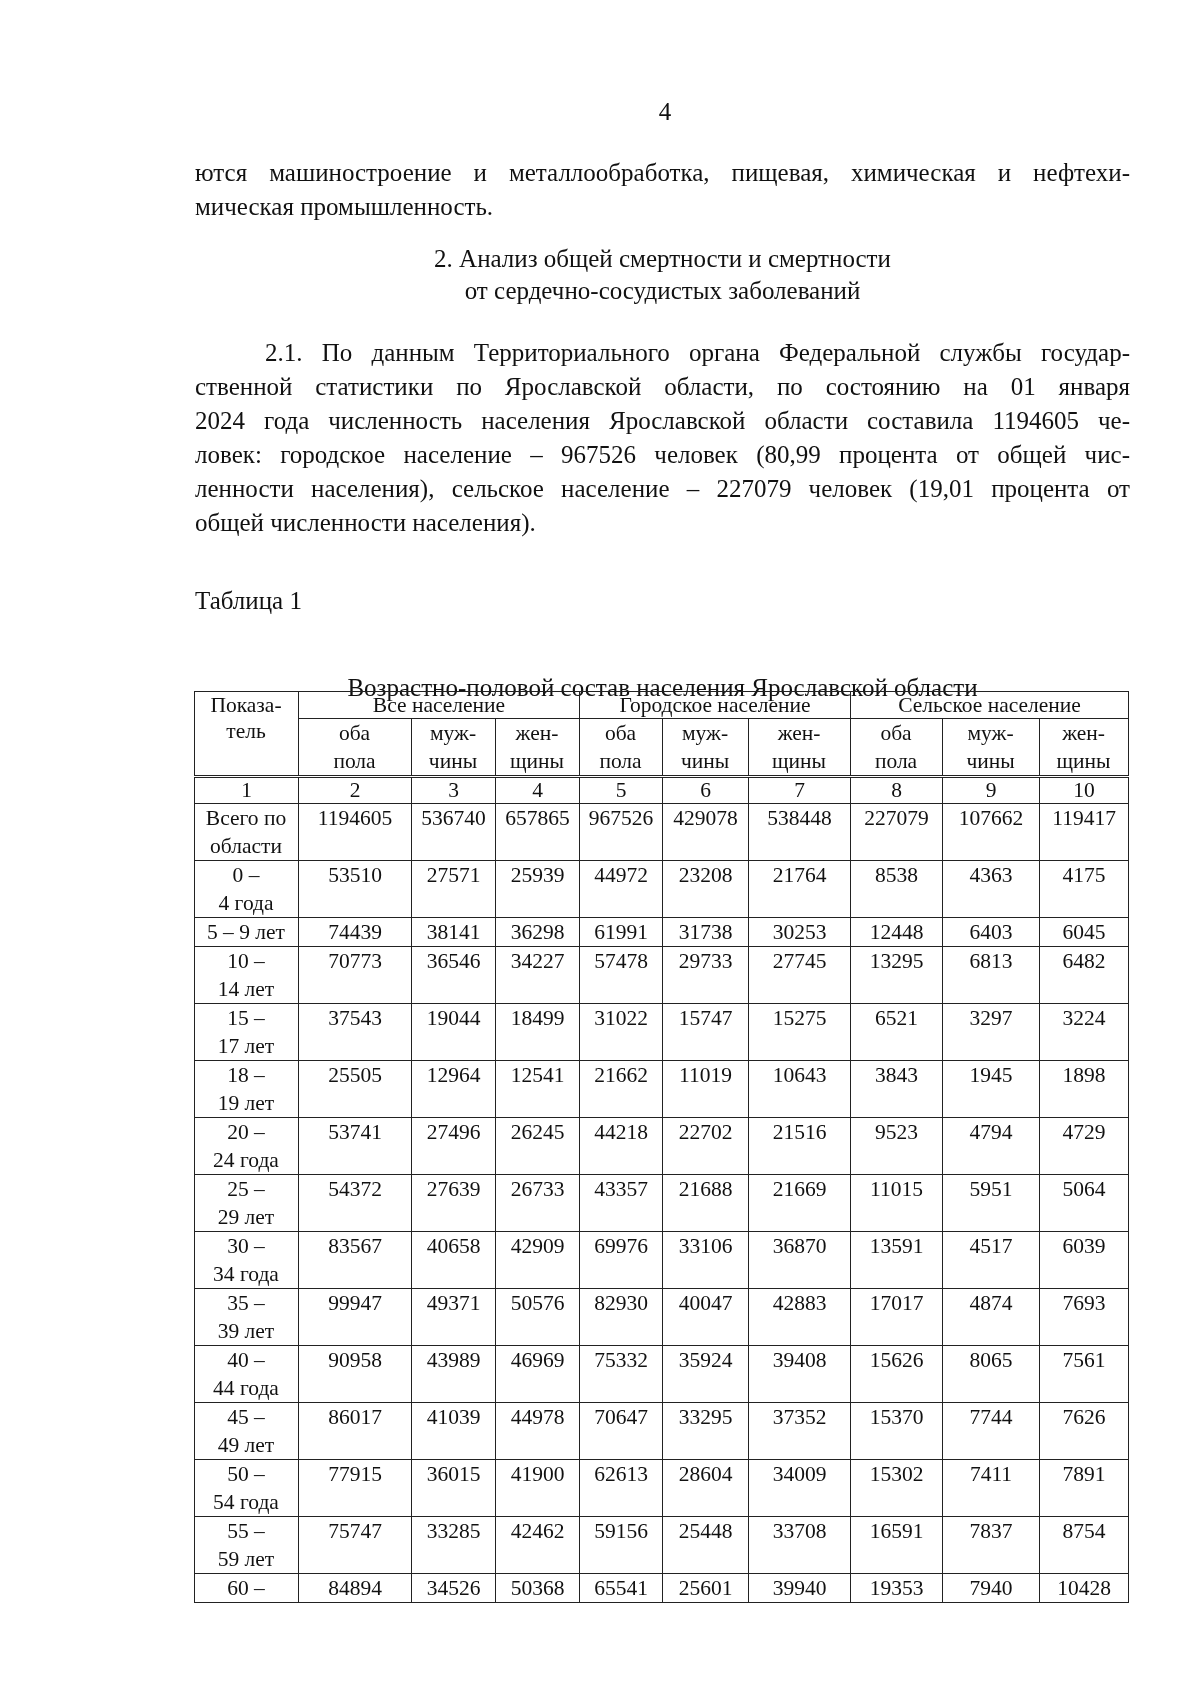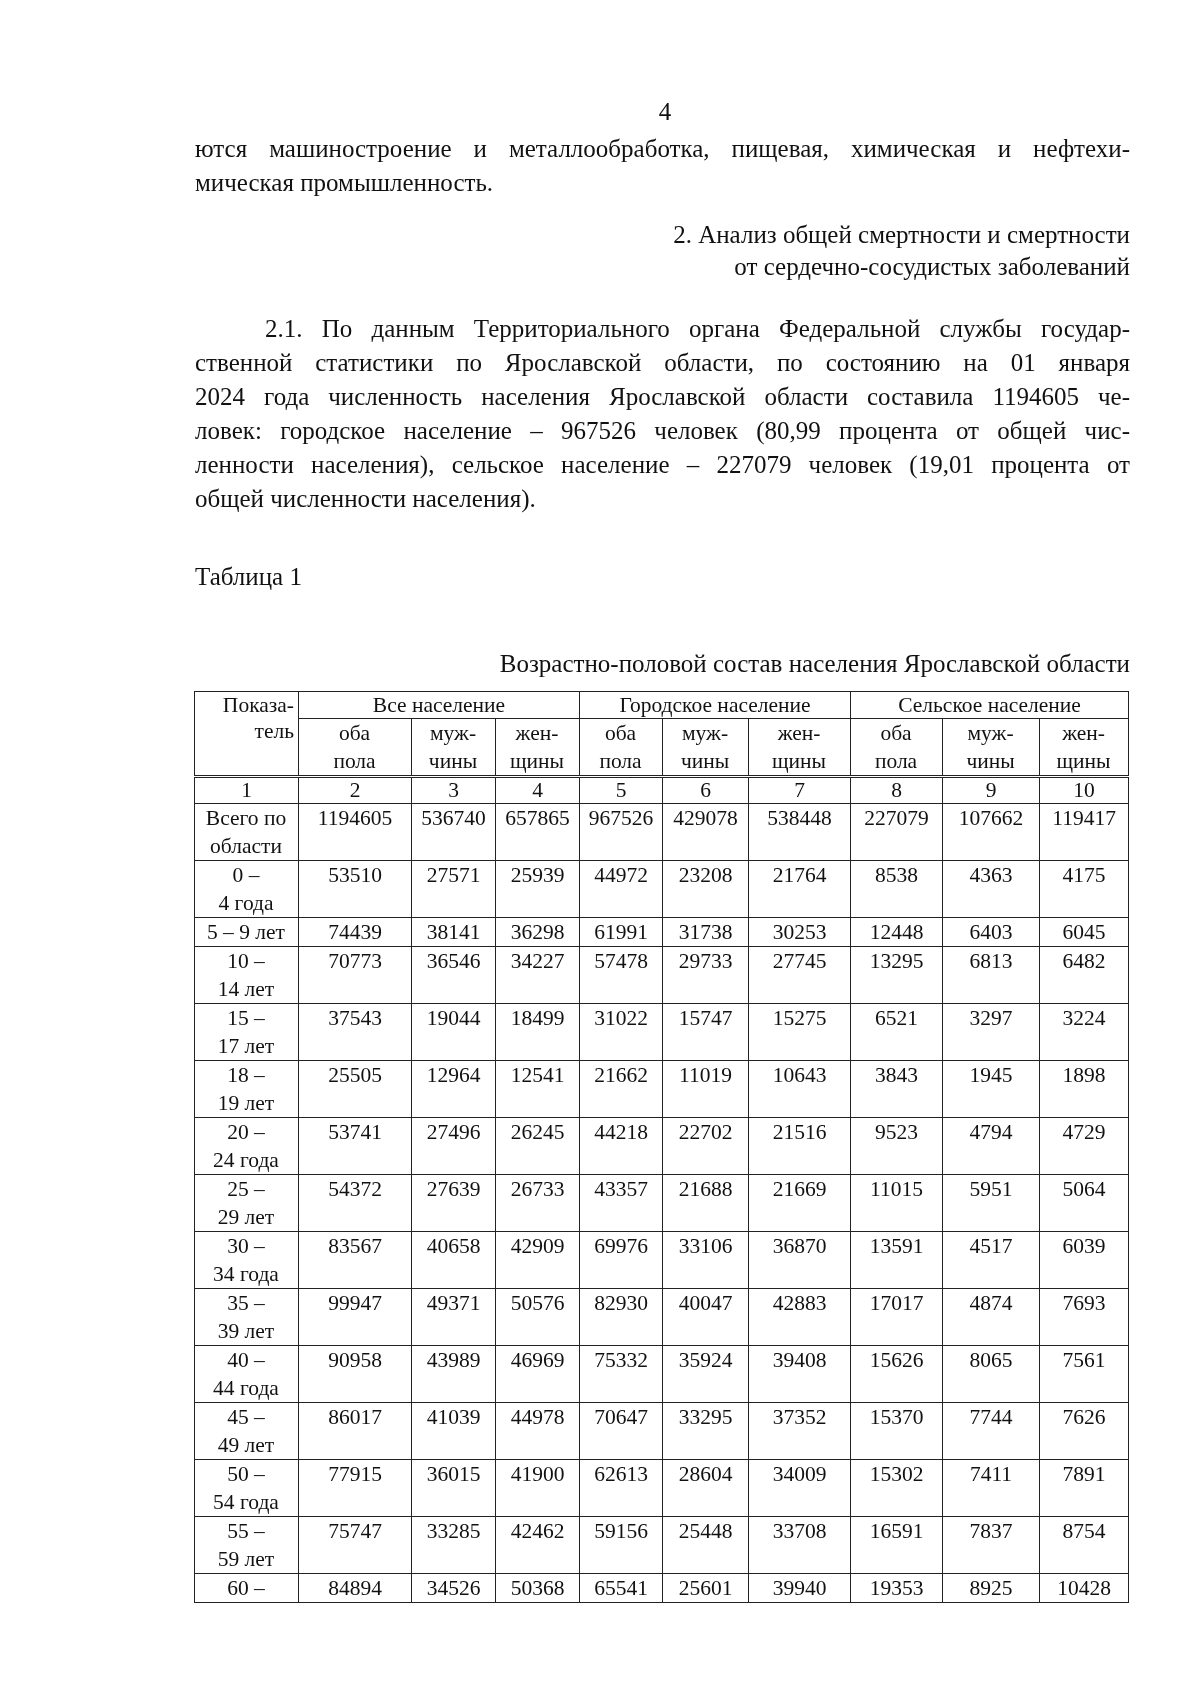--- a/index.html
+++ b/index.html
@@ -1,22 +1,22 @@
 <!DOCTYPE html>
 <html><head>
 <meta charset="utf-8">
 <style>
   html, body { margin: 0; padding: 0; background: #ffffff; }
   body { width: 1200px; height: 1697px; position: relative; overflow: hidden;
          font-family: "Liberation Serif", "DejaVu Serif", serif; color: #111; }
   .abs { position: absolute; }
   .page-num { left: 0; width: 1330px; top: 98px; text-align: center; font-size: 25px; }
-  .line { position: absolute; left: 195px; width: 935px; font-size: 25px; line-height: 34px; white-space: nowrap; }
+  .line { position: absolute; left: 195px; width: 935px; font-size: 25px; line-height: 34px; white-space: nowrap; margin-top: 24px; }
   .just { text-align: justify; text-align-last: justify; }
-  .center { text-align: right; }
+  .center { text-align: center; }
   .right { }
   table.t { position: absolute; left: 194px; top: 691px; width: 934px; border-collapse: collapse;
             font-size: 21.5px; table-layout: fixed; }
   table.t td { border: 1.4px solid #222; padding: 0 4px; vertical-align: top; line-height: 28px; }
   table.t td.c { text-align: center; }
   table.t td.lbl { text-align: center; padding-left: 3px; white-space: pre-line; }
   table.t tr.hdr1 td { height: 26px; line-height: 26px; }
   table.t tr.hdr2 td { height: 54px; }
   table.t tr.colnum td { height: 25px; line-height: 25px; border-top: 3px double #222; }
   table.t tr.r2 td { height: 56px; }
@@ -52,21 +52,21 @@
       <col style="width:84px">
     <col style="width:83px">
       <col style="width:86px">
       <col style="width:102px">
       <col style="width:92px">
     <col style="width:97px">
       <col style="width:89px">
   </colgroup>
   <tbody>
       <tr class="hdr1">
-    <td class="c lbl" rowspan="2" style="text-align:right">Показа-
+    <td class="c lbl" rowspan="2" style="text-align:center">Показа-
 тель</td>
     <td class="c" colspan="3">Все население</td>
     <td class="c" colspan="3">Городское население</td>
     <td class="c" colspan="3">Сельское население</td>
   </tr>
   <tr class="hdr2">
     <td class="c lbl" style="text-align:center">оба
 пола</td>
     <td class="c lbl" style="text-align:center">муж-
 чины</td>
@@ -282,17 +282,17 @@
       </tr>
       <tr class="last">
         <td class="lbl">60 –</td>
         <td class="c">84894</td>
         <td class="c">34526</td>
         <td class="c">50368</td>
         <td class="c">65541</td>
         <td class="c">25601</td>
         <td class="c">39940</td>
         <td class="c">19353</td>
-        <td class="c">8925</td>
+        <td class="c">7940</td>
         <td class="c">10428</td>
       </tr>
     </tbody>
 </table>
 
 </body></html>

